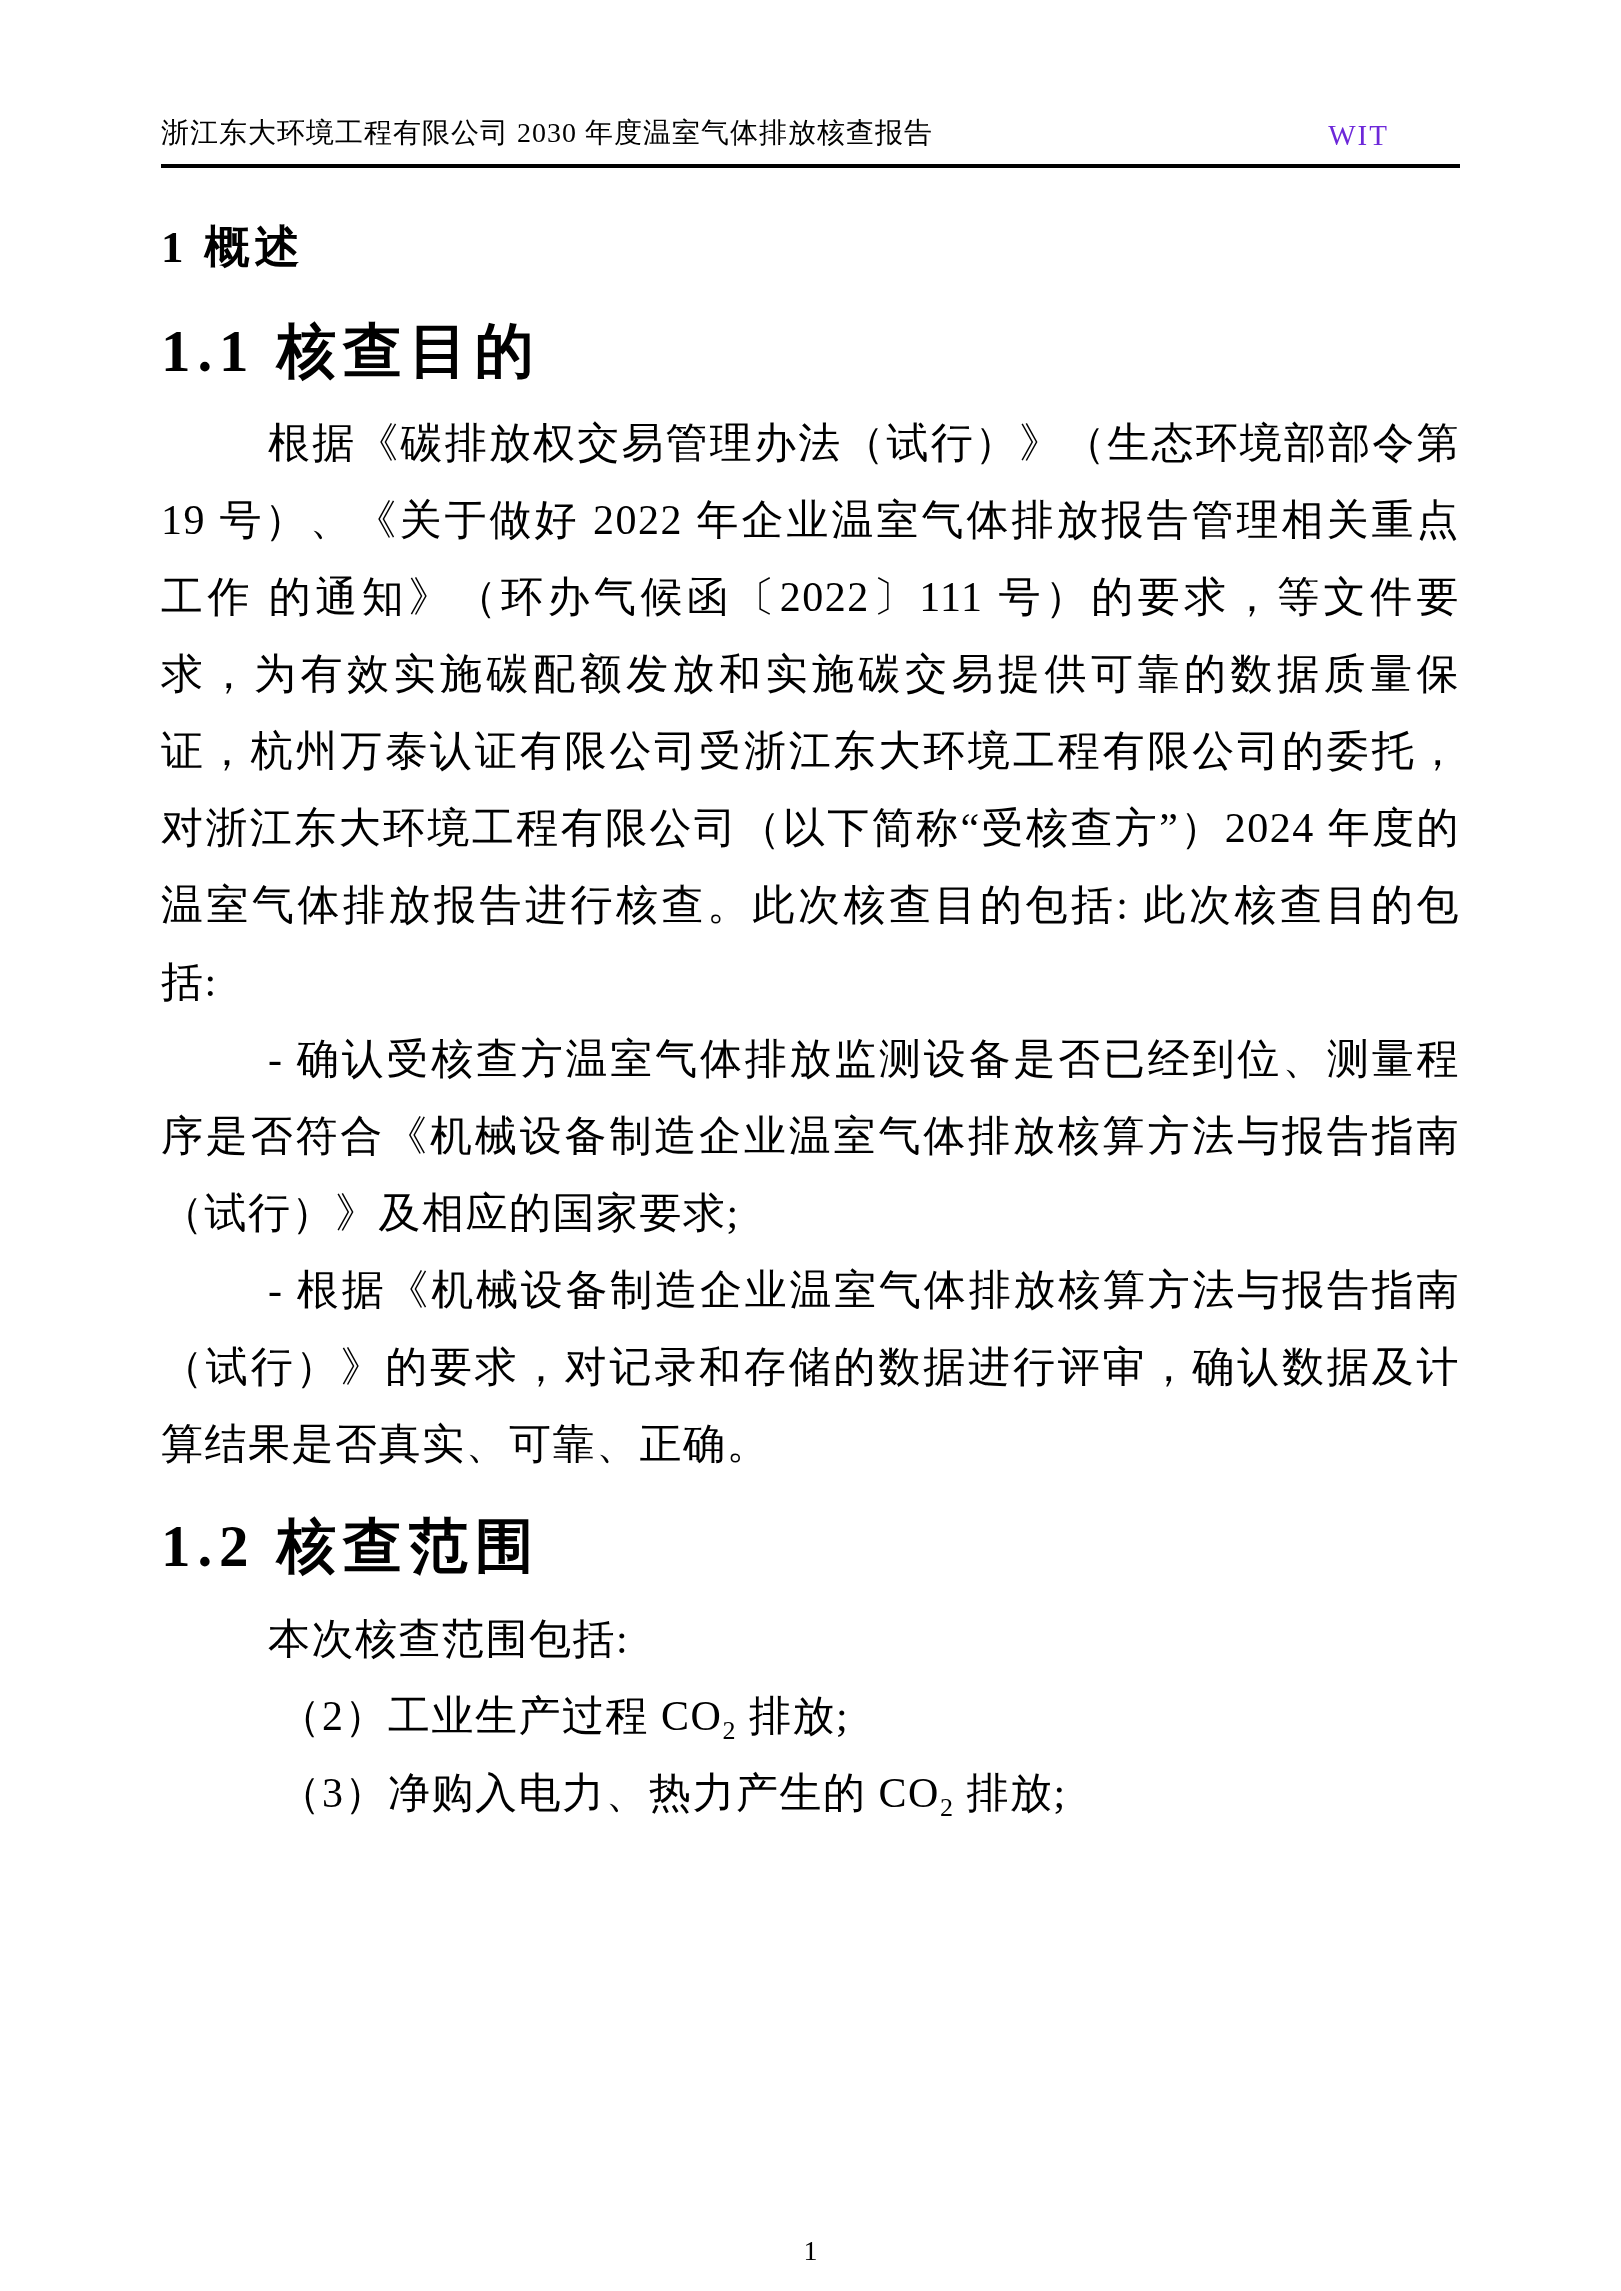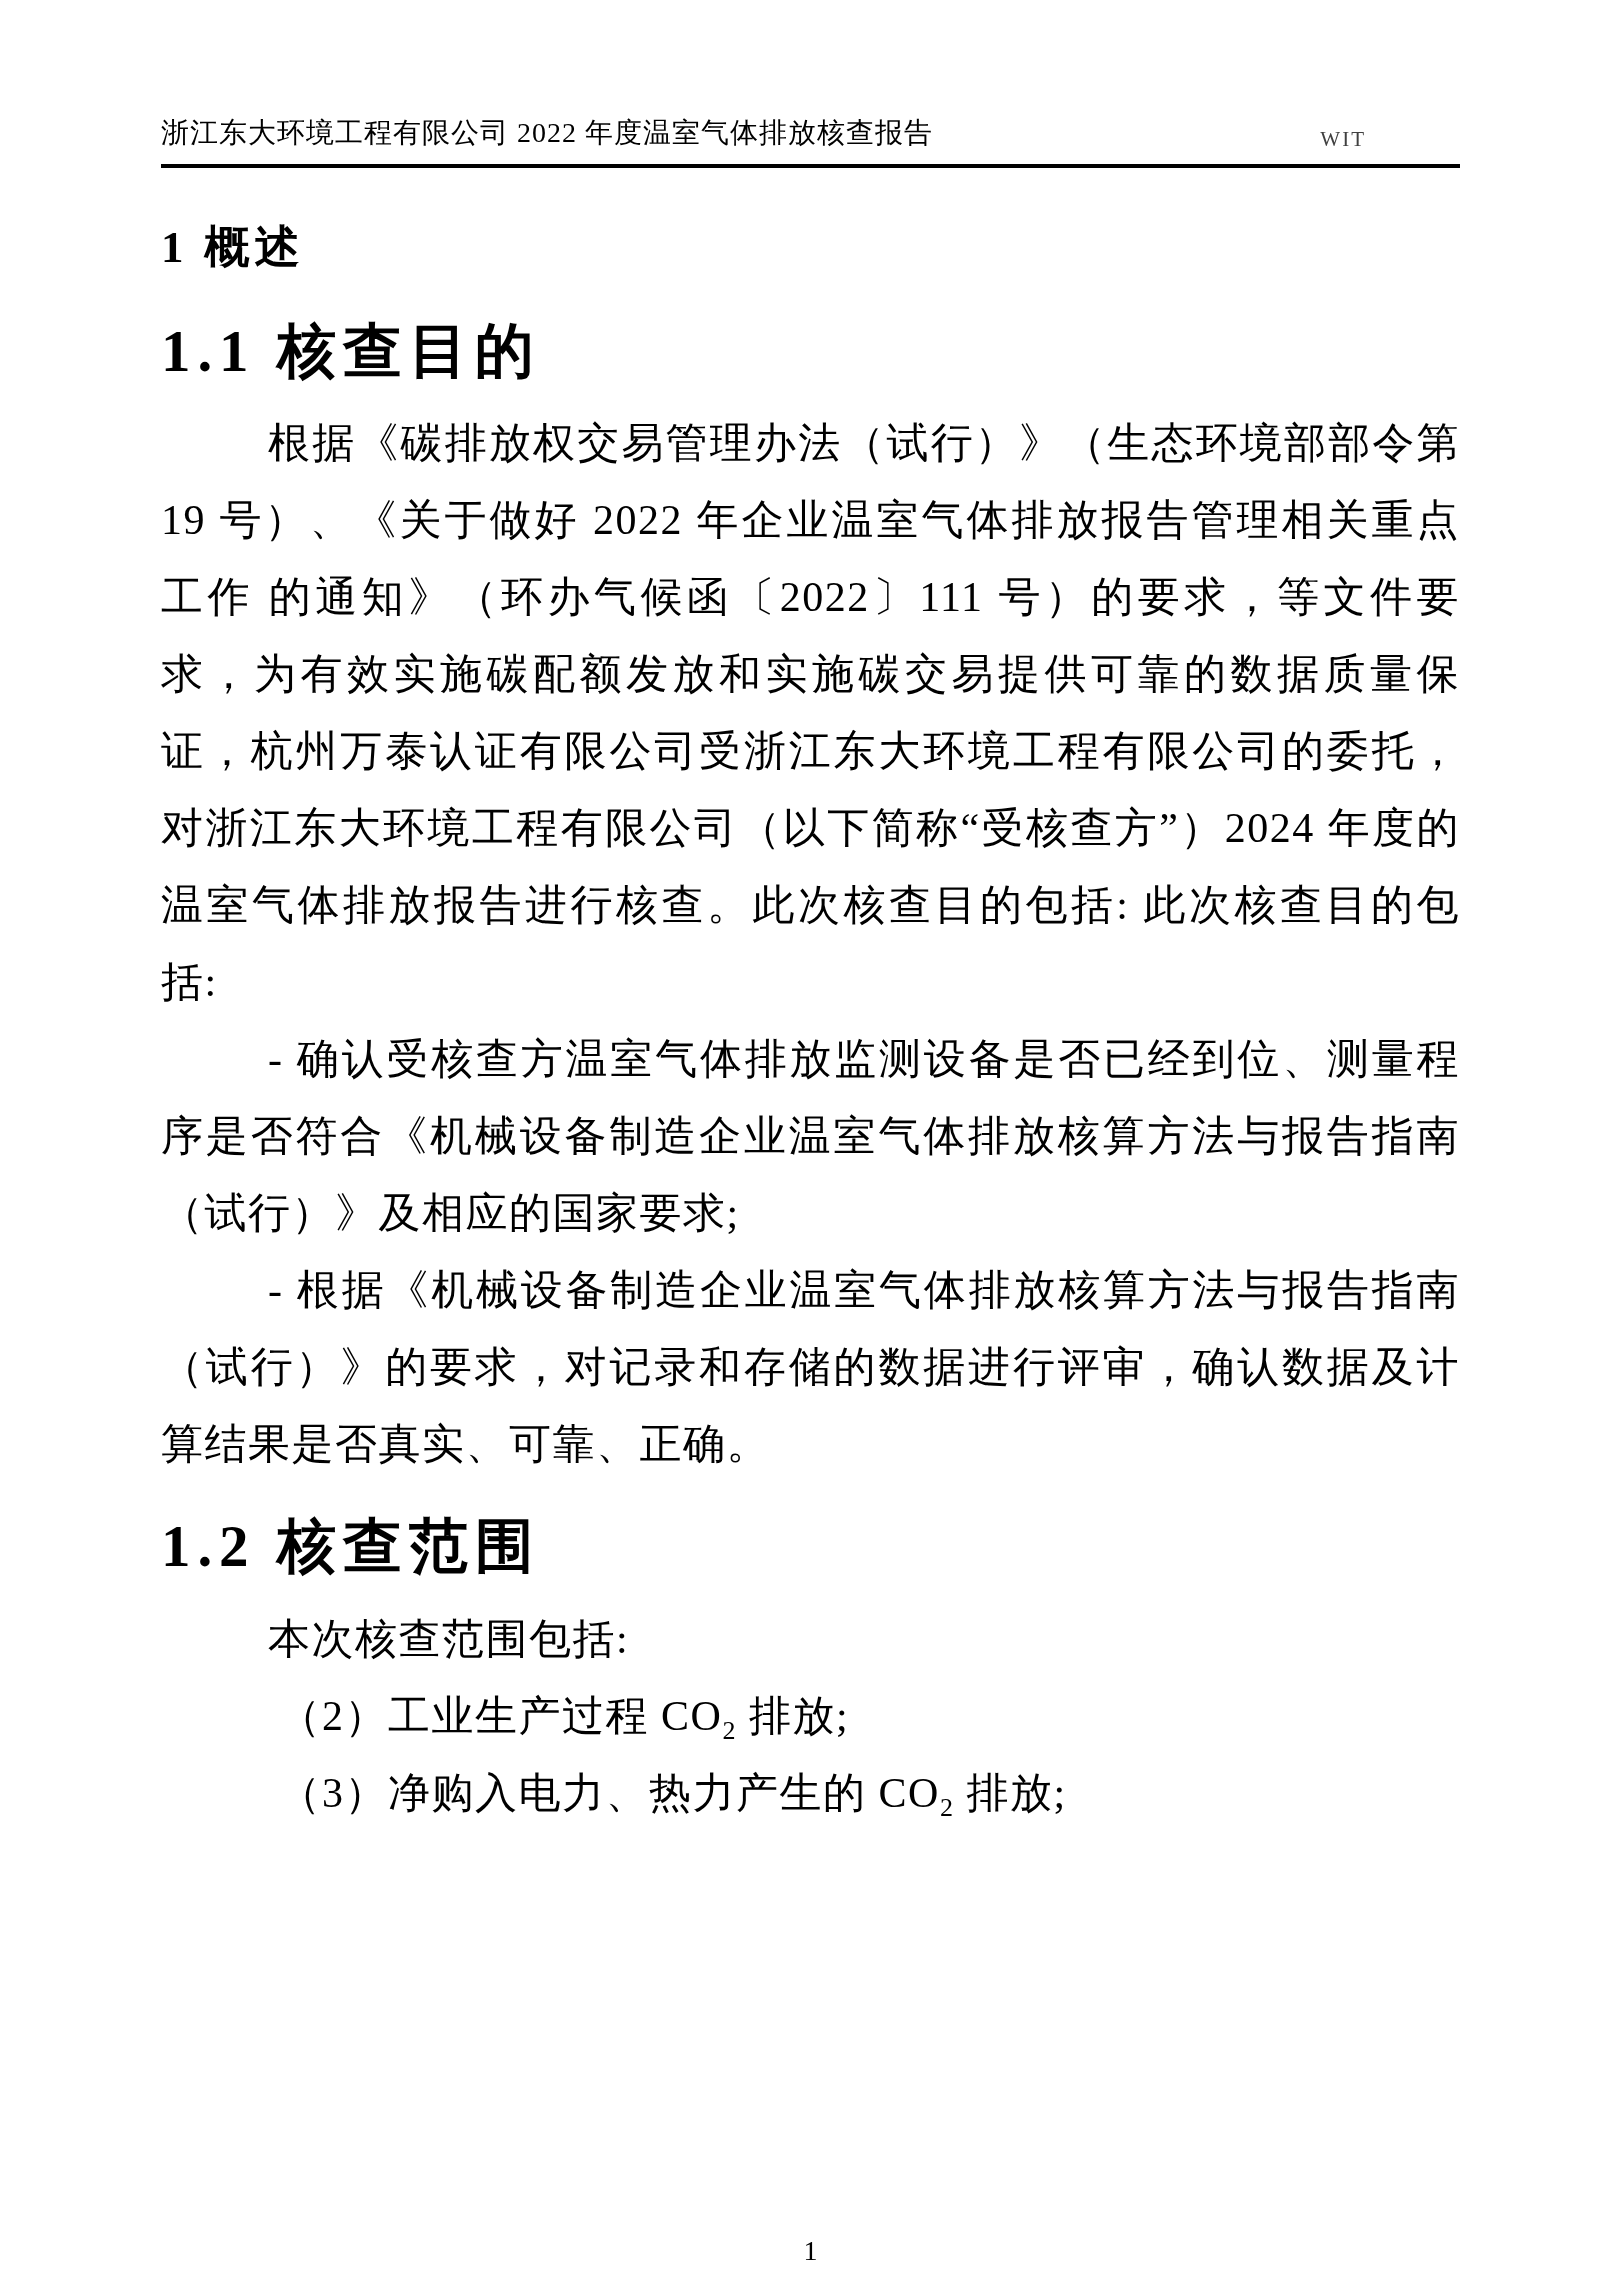--- a/index.html
+++ b/index.html
@@ -12,21 +12,21 @@
     overflow: hidden;
   }
   .page { padding: 114px 161px 0 161px; box-sizing: border-box; }
 
   .header {
     display: flex; justify-content: space-between; align-items: flex-end;
     border-bottom: 4.9px solid #000000;
     padding-bottom: 11.8px;
   }
   .header-title { font-size: 28px; letter-spacing: 1px; white-space: nowrap; }
-  .header-logo  { font-size: 21px; color: #404040; letter-spacing: 2px; margin-right: 94px; }
+  .header-logo  { font-size: 29px; color: #6d28d9; letter-spacing: 2px; margin-right: 71px; }
 
   .h1 {
     font-size: 45px; font-weight: bold; letter-spacing: 4.9px;
     margin: 49px 0 8px 0;
   }
   .h2 {
     font-size: 59px; font-weight: bold; letter-spacing: 6.9px;
     margin: 35px 0 0 0;
   }
   .h2-second { margin-top: 23.5px; }
@@ -47,21 +47,21 @@
     position: absolute; left: 0; bottom: 25.5px; width: 100%;
     text-align: center; font-size: 28px;
   }
 </style>
 </head>
 <body>
 
 <div class="page">
 
   <div class="header">
-    <span class="header-title">浙江东大环境工程有限公司 2022 年度温室气体排放核查报告</span>
+    <span class="header-title">浙江东大环境工程有限公司 2030 年度温室气体排放核查报告</span>
     <span class="header-logo">WIT</span>
   </div>
 
   <h1 class="h1">1 概述</h1>
 
   <h2 class="h2">1.1 核查目的</h2>
 
   <p class="body-p first-p indent">根据《碳排放权交易管理办法（试行）》（生态环境部部令第 19 号）、《关于做好 2022 年企业温室气体排放报告管理相关重点工作 的通知》（环办气候函〔2022〕111 号）的要求，等文件要求，为有效实施碳配额发放和实施碳交易提供可靠的数据质量保证，杭州万泰认证有限公司受浙江东大环境工程有限公司的委托，对浙江东大环境工程有限公司（以下简称“受核查方”）2024 年度的温室气体排放报告进行核查。此次核查目的包括: 此次核查目的包括:</p>
 
 

